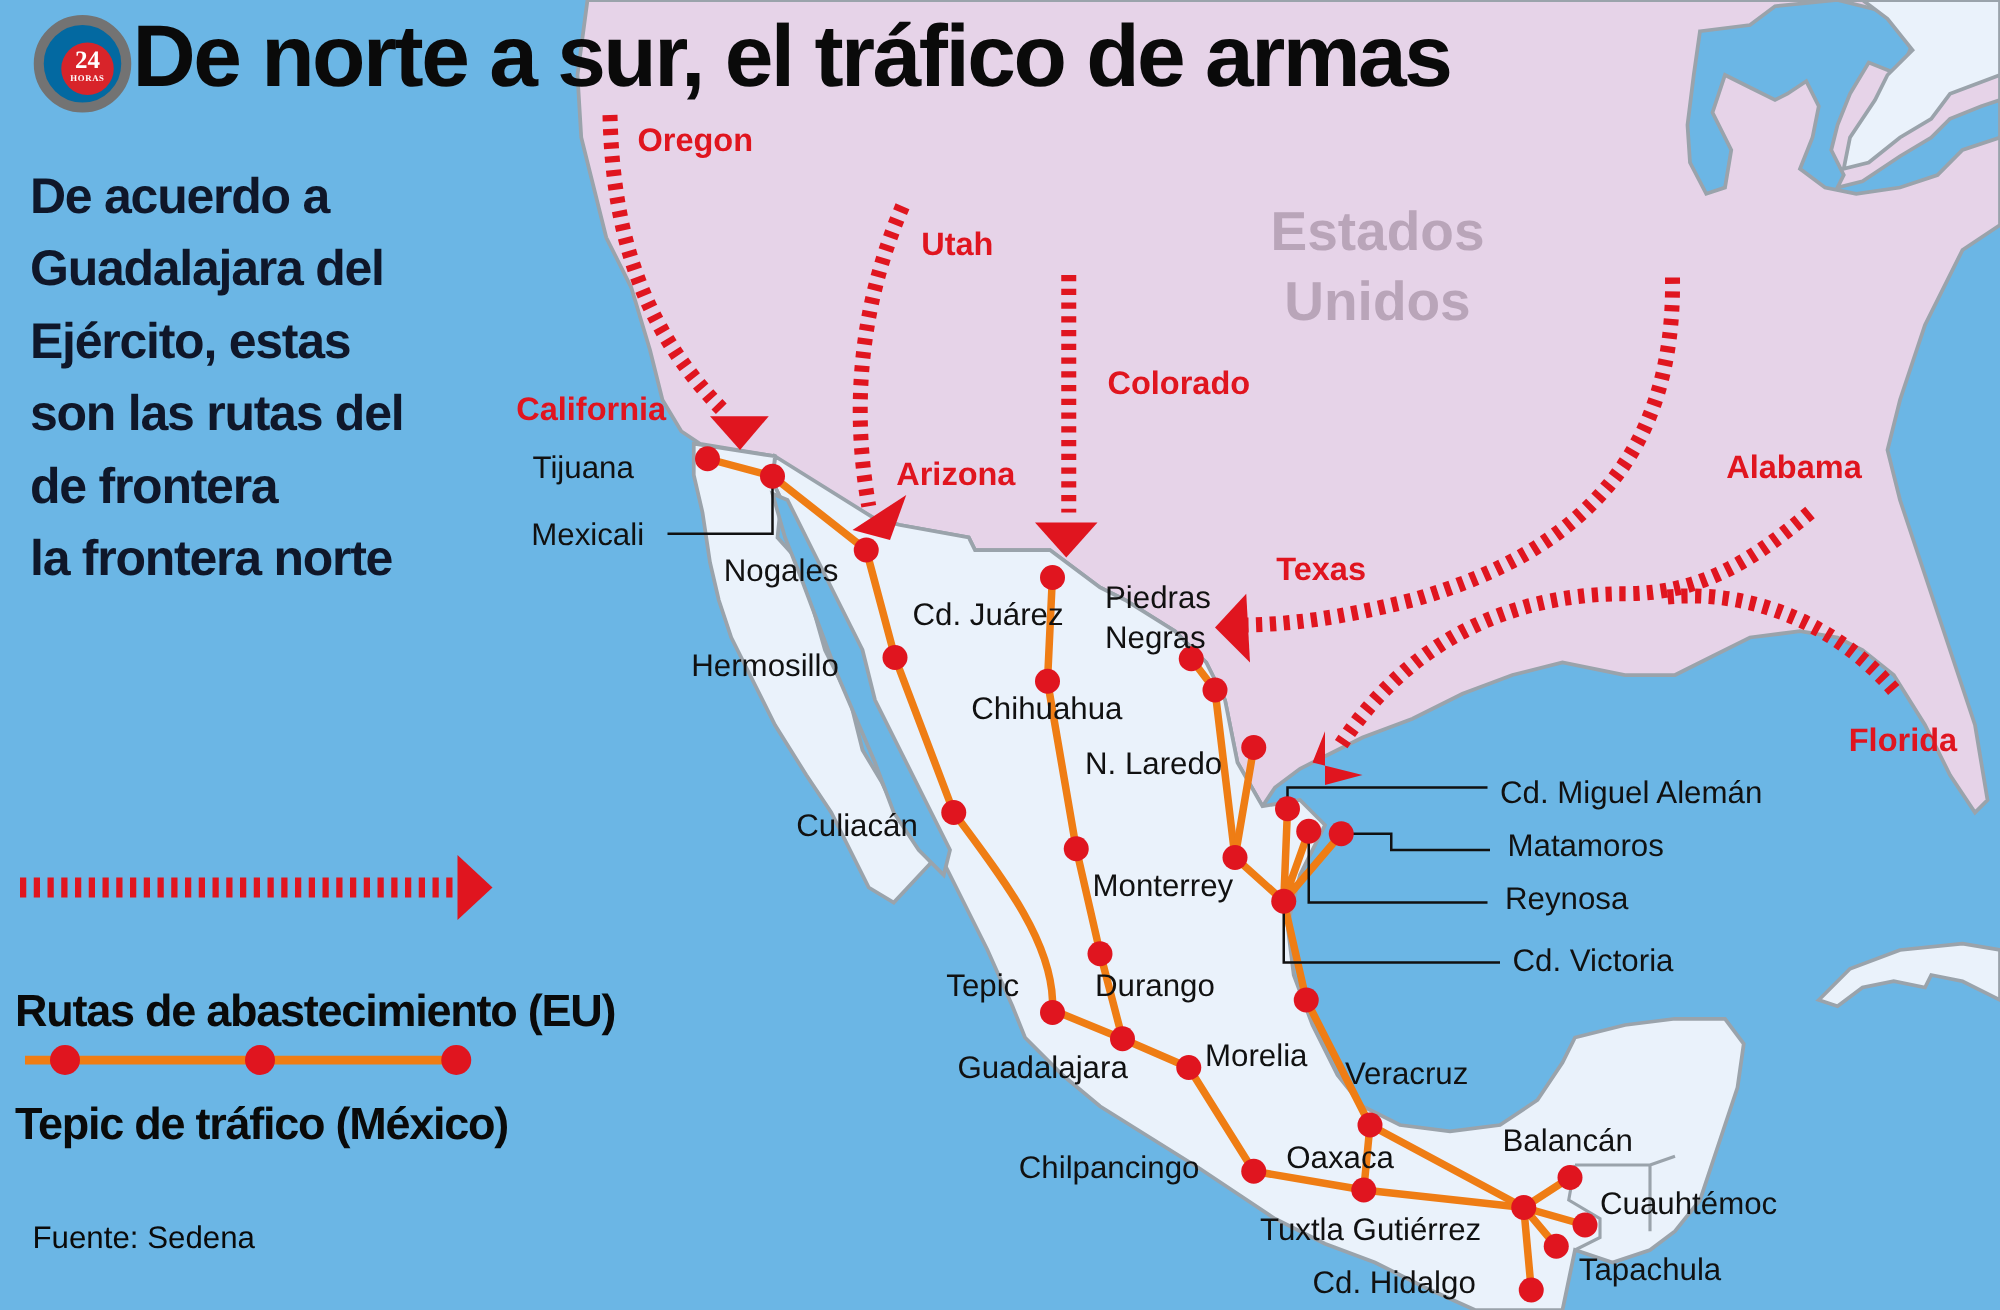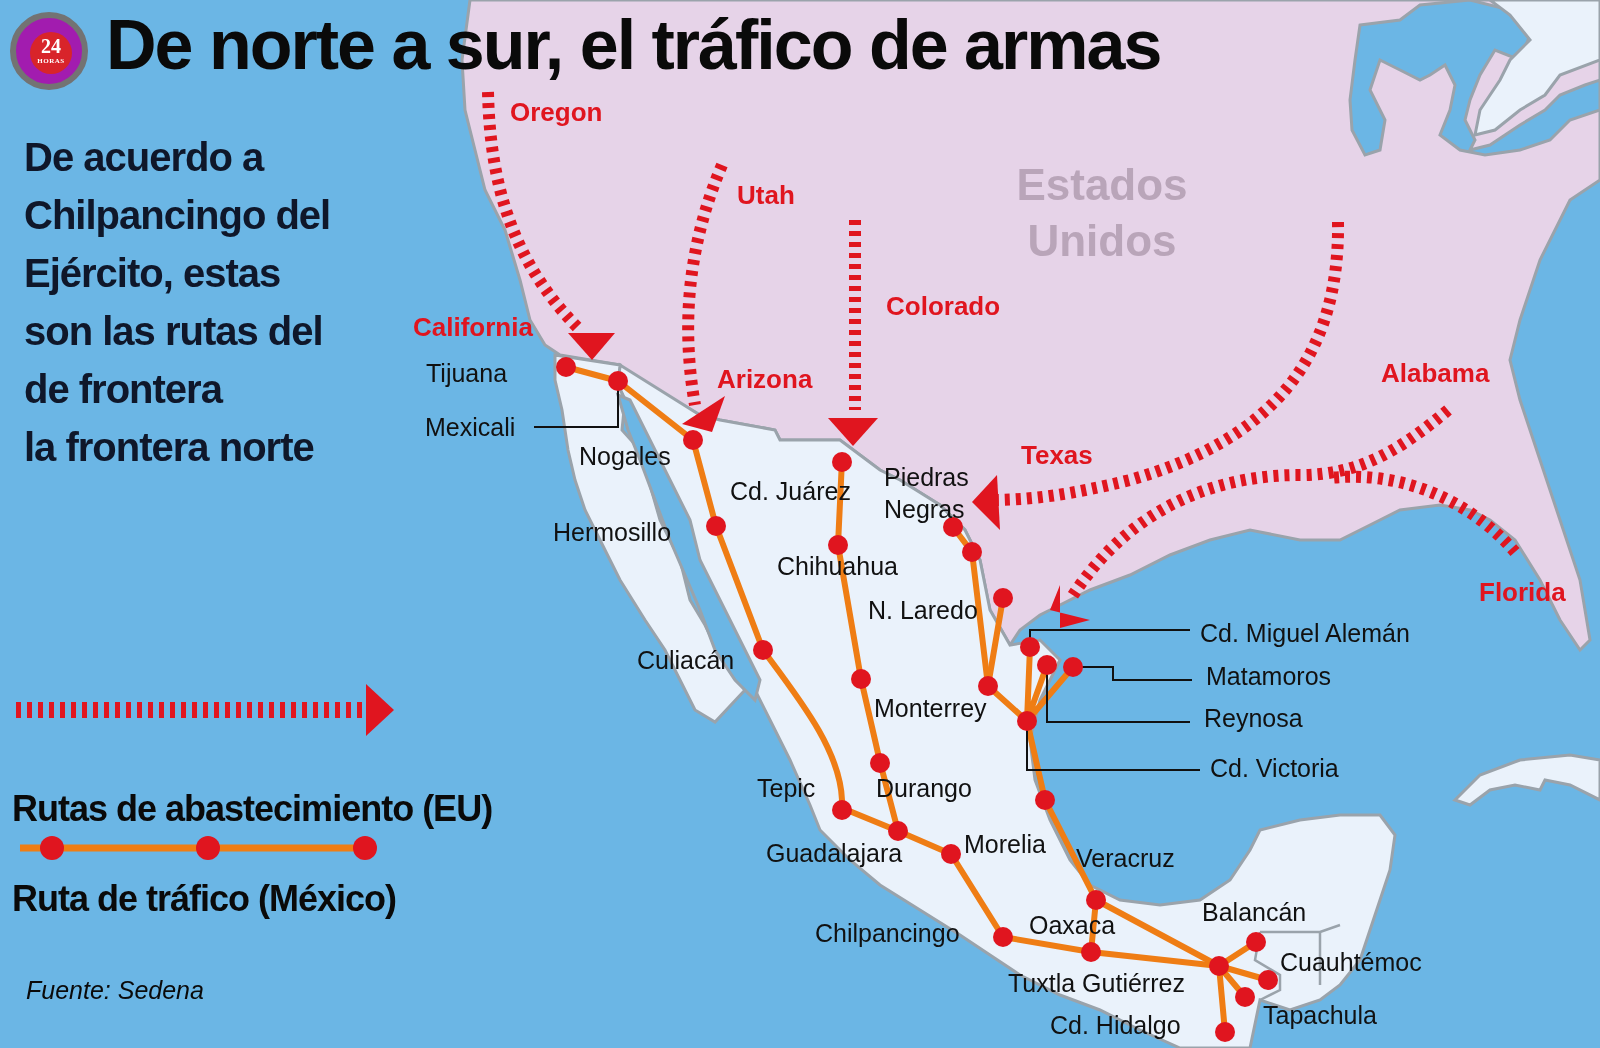--- a/index.html
+++ b/index.html
@@ -1,26 +1,26 @@
 <!DOCTYPE html>
 <html><head>
   <meta charset="utf-8">
   <style>
     html, body { margin: 0; padding: 0; }
     body { width: 1600px; height: 1048px; overflow: hidden; background: #6bb6e5; font-family: "Liberation Sans", sans-serif; position: relative; }
     #map-svg { position: absolute; left: 0; top: 0; width: 1600px; height: 1048px; }
     .title { position: absolute; left: 106px; top: 10px; font-size: 70px; font-weight: bold; color: #0a0a0a; letter-spacing: -2px; white-space: nowrap; line-height: 1; }
-    .logo { position: absolute; left: 10px; top: 12px; width: 78px; height: 78px; border-radius: 50%; background: #a21caf; border: 6px solid #737373; box-sizing: border-box; }
+    .logo { position: absolute; left: 27px; top: 12px; width: 78px; height: 78px; border-radius: 50%; background: #0369a1; border: 8px solid #737373; box-sizing: border-box; }
     .logo-inner { position: absolute; left: 14px; top: 14px; width: 42px; height: 42px; border-radius: 50%; background: #d8242a; color: #fff; text-align: center; font-family: "Liberation Serif", serif; font-weight: bold; }
     .logo-num { display: block; font-size: 20px; line-height: 22px; margin-top: 3px; }
     .logo-sub { display: block; font-size: 7px; line-height: 8px; letter-spacing: 0.5px; }
     .intro { position: absolute; left: 24px; top: 128px; width: 360px; font-size: 40px; font-weight: bold; color: #0f172a; line-height: 58px; letter-spacing: -1px; }
     .intro span { display: block; white-space: nowrap; }
     .legend-label { position: absolute; font-size: 36px; font-weight: bold; color: #0a0a0a; letter-spacing: -1px; white-space: nowrap; }
-    .source { position: absolute; left: 26px; top: 976px; font-size: 25px; color: #0a0a0a; font-style: italic; }
+    .source { position: absolute; left: 26px; top: 976px; font-size: 25px; color: #0a0a0a; }
     .city { font-family: "Liberation Sans", sans-serif; font-size: 25px; fill: #111; }
     .state { font-family: "Liberation Sans", sans-serif; font-size: 26px; font-weight: bold; fill: #e0151f; }
     .country { font-family: "Liberation Sans", sans-serif; font-size: 44px; font-weight: bold; fill: #b9a5b9; }
   </style>
 </head>
 <body>
 
 <svg id="map-svg" viewBox="0 0 1600 1048" xmlns="http://www.w3.org/2000/svg">
 
   <rect x="0" y="0" width="1600" height="1048" fill="#6bb6e5"></rect>
@@ -164,23 +164,23 @@
   <div class="logo-inner">
     <span class="logo-num">24</span>
     <span class="logo-sub">HORAS</span>
   </div>
 </div>
 
 <div class="title">De norte a sur, el tráfico de armas</div>
 
 <div class="intro">
   <span>De acuerdo a</span>
-  <span>Chilpancingo del</span>
+  <span>Guadalajara del</span>
   <span>Ejército, estas</span>
   <span>son las rutas del</span>
   <span>de frontera</span>
   <span>la frontera norte</span>
 </div>
 
 <div class="legend-label" style="left:12px; top:740px;margin-top:48px;">Rutas de abastecimiento (EU)</div>
-<div class="legend-label" style="left:12px; top:878px;">Ruta de tráfico (México)</div>
+<div class="legend-label" style="left:12px; top:878px;">Tepic de tráfico (México)</div>
 
 <div class="source">Fuente: Sedena</div>
 
 </body></html>

